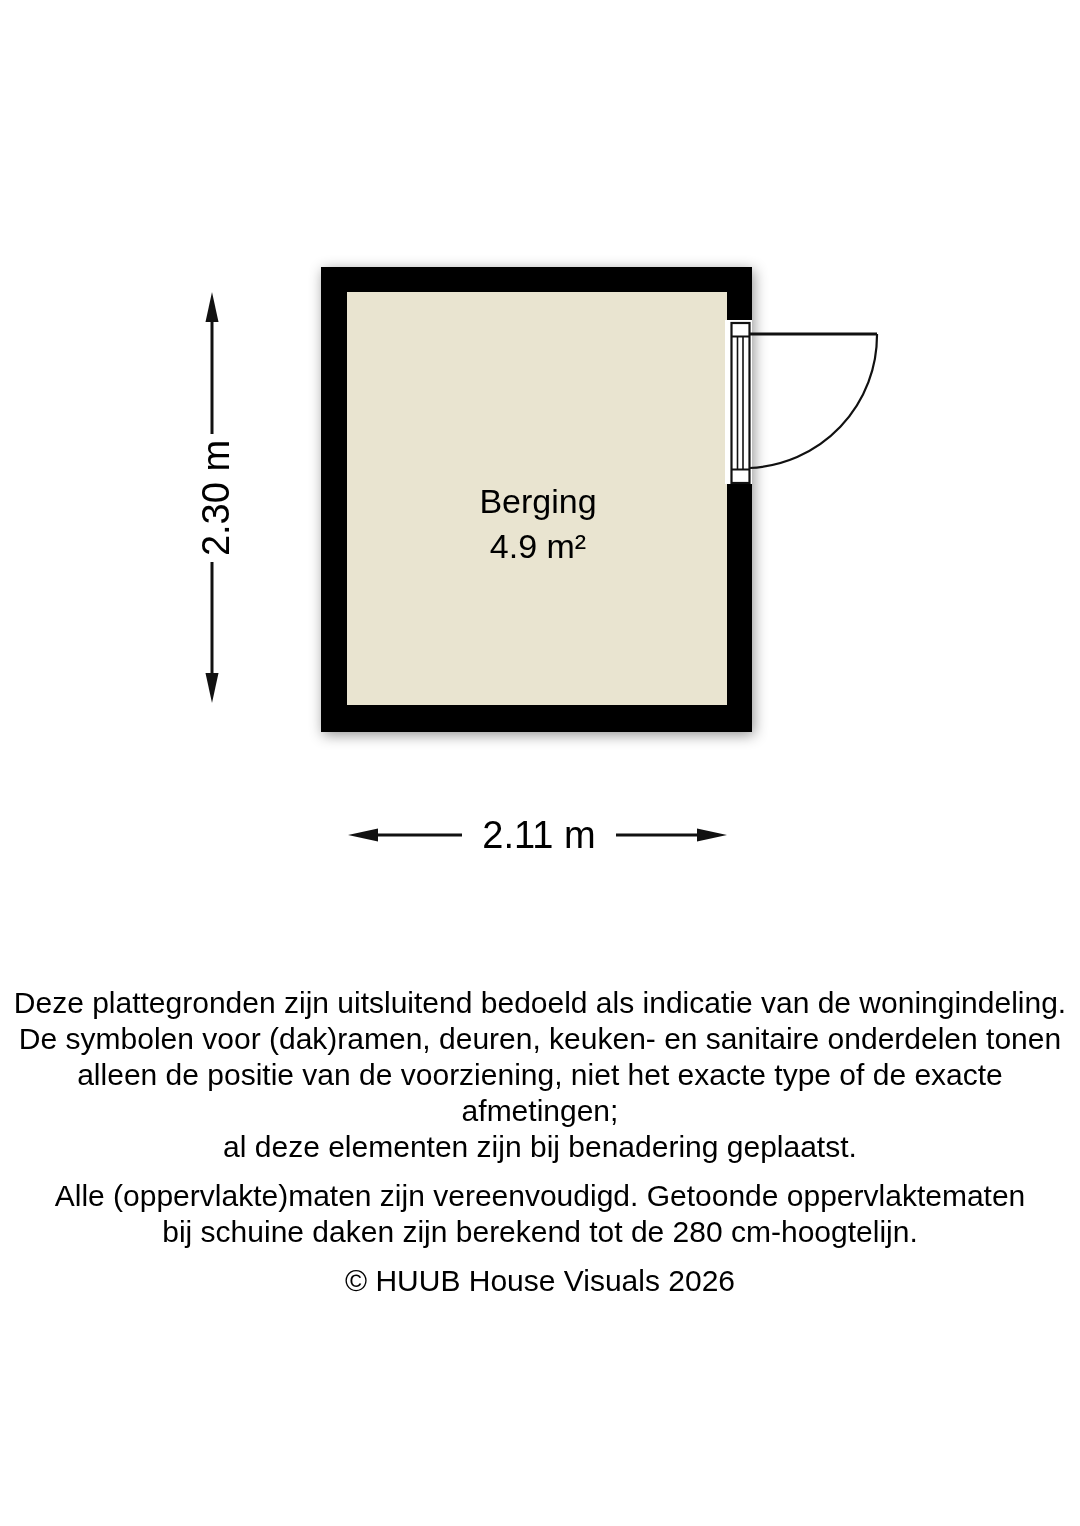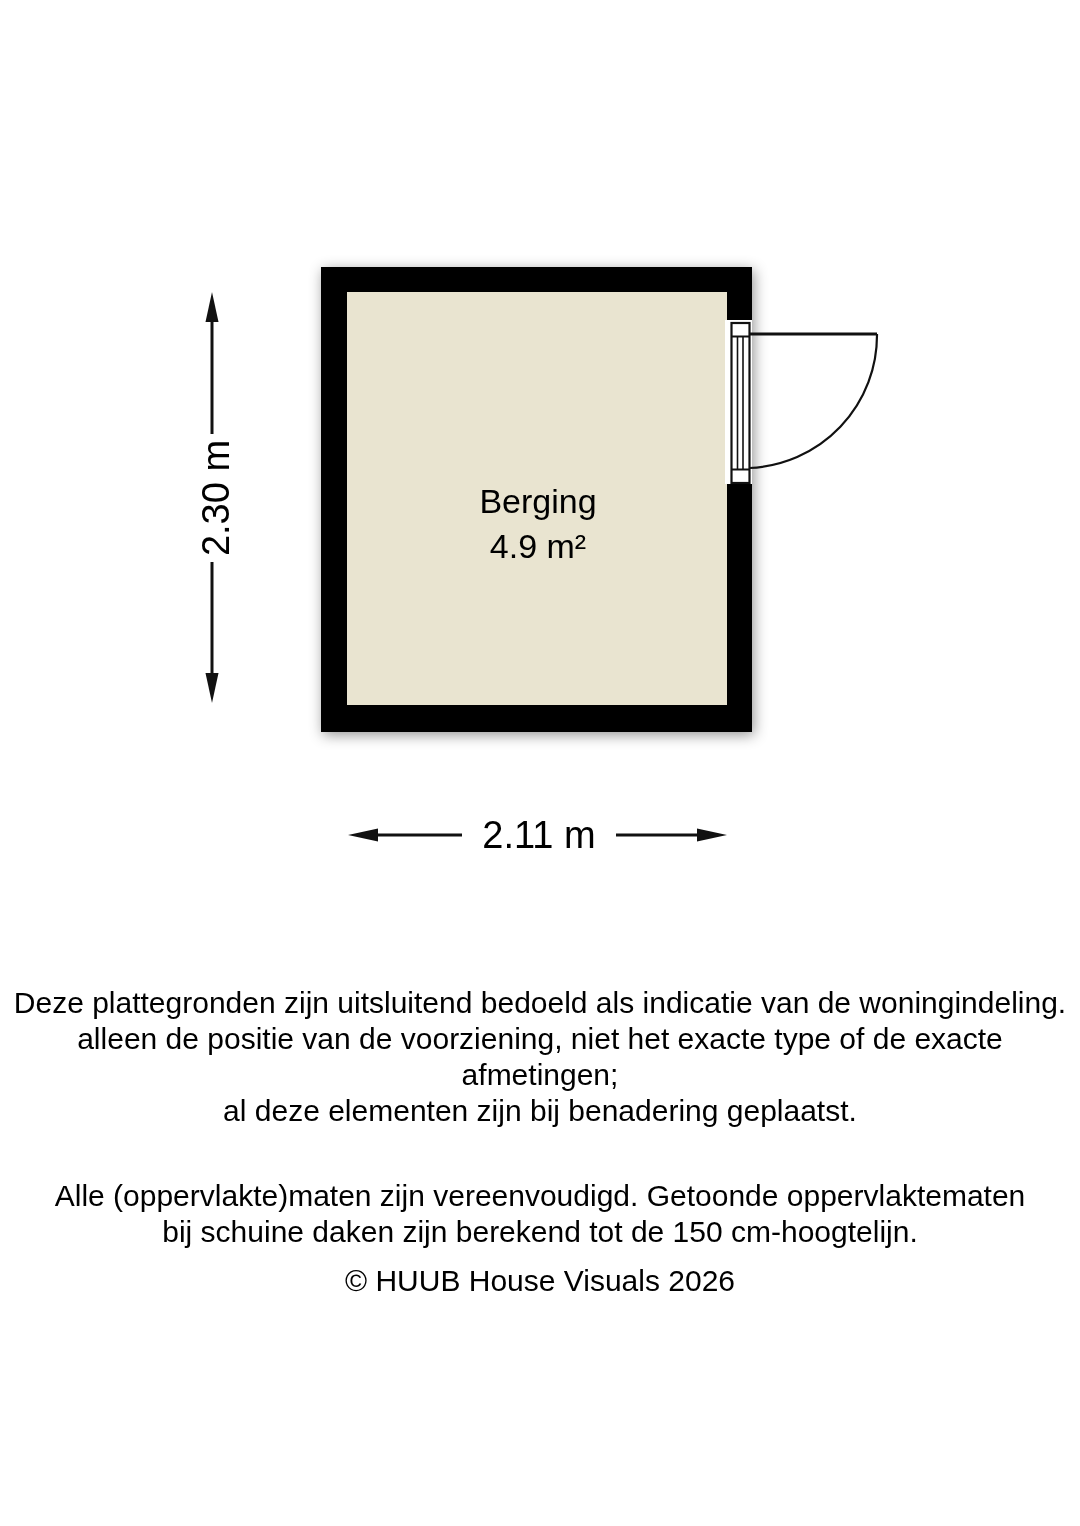--- a/index.html
+++ b/index.html
@@ -89,24 +89,25 @@
       <line class="dim-line" x1="616" y1="835" x2="699" y2="835"></line>
       <polygon class="dim-head" points="727,835 697,828.5 697,841.5"></polygon>
     </g>
 
     <text class="room-name-text" x="538" y="513" text-anchor="middle">Berging</text>
     <text class="room-area-text" x="538" y="558" text-anchor="middle">4.9 m²</text>
   </svg>
 
   <div class="text-block disclaimer-p1">
     <div>Deze plattegronden zijn uitsluitend bedoeld als indicatie van de woningindeling.</div>
+    <div>De symbolen voor (dak)ramen, deuren, keuken- en sanitaire onderdelen tonen</div>
     <div>alleen de positie van de voorziening, niet het exacte type of de exacte afmetingen;</div>
     <div>al deze elementen zijn bij benadering geplaatst.</div>
   </div>
 
   <div class="text-block disclaimer-p2">
     <div>Alle (oppervlakte)maten zijn vereenvoudigd. Getoonde oppervlaktematen</div>
-    <div>bij schuine daken zijn berekend tot de 150 cm-hoogtelijn.</div>
+    <div>bij schuine daken zijn berekend tot de 280 cm-hoogtelijn.</div>
   </div>
 
   <div class="text-block copyright">© HUUB House Visuals 2026</div>
 
 </div>
 
 </body></html>

